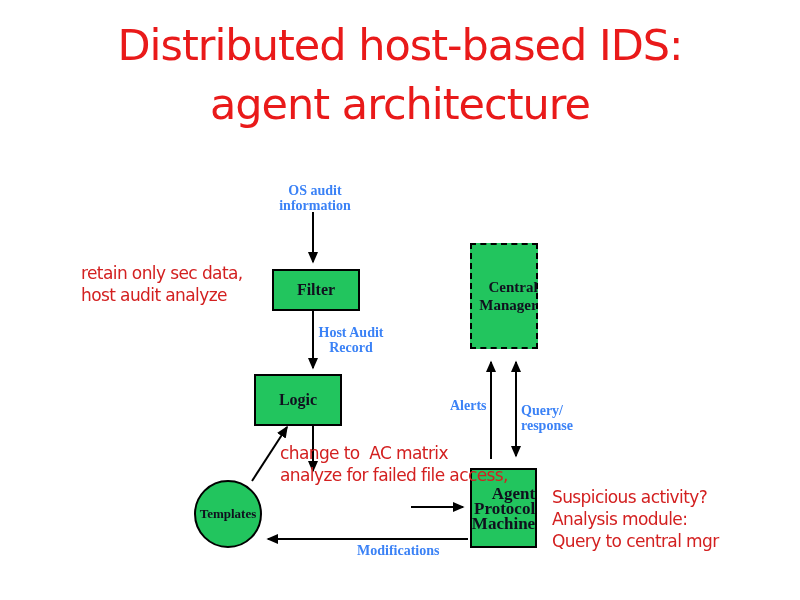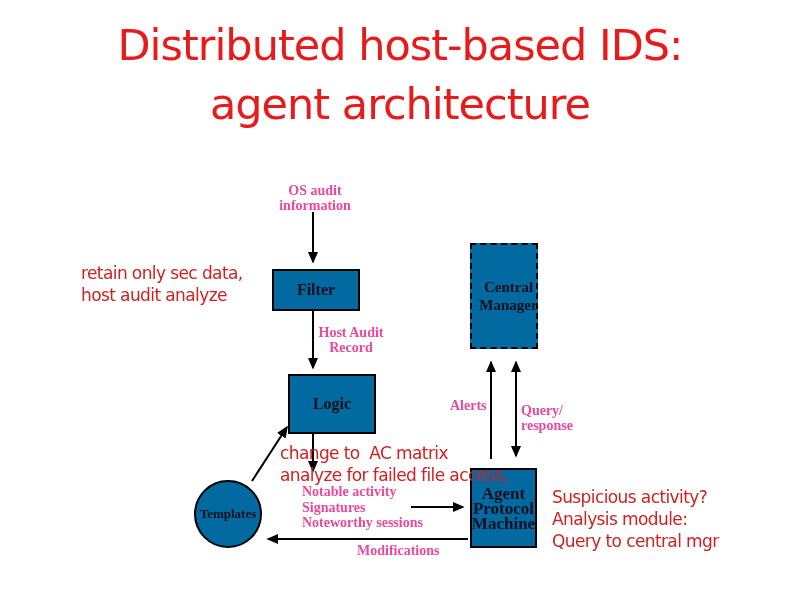--- a/index.html
+++ b/index.html
@@ -26,44 +26,44 @@
   
   svg.arrows {
     position: absolute;
     left: 0; top: 0;
     width: 800px; height: 600px;
   }
   svg.arrows line { stroke: #000000; stroke-width: 2; }
   
   .node {
     position: absolute;
-    background: #0369a1;
+    background: #22c55e;
     border: 2px solid #000000;
     box-sizing: border-box;
     display: flex;
     align-items: center;
     justify-content: center;
-    text-align: center;
+    text-align: right;
     color: #10101e;
     font-weight: bold;
     font-family: "Liberation Serif", serif;
   }
   .node-filter  { left: 272px; top: 269px; width: 88px; height: 42px; font-size: 16px; }
-  .node-logic   { left: 288px; top: 374px; width: 88px; height: 60px; font-size: 16px; }
+  .node-logic   { left: 254px; top: 374px; width: 88px; height: 52px; font-size: 16px; }
   .node-central { left: 470px; top: 243px; width: 68px; height: 106px; font-size: 15px; line-height: 18px; border-style: dashed; padding-left: 9px; }
   .node-agent   { left: 470px; top: 468px; width: 67px; height: 80px; font-size: 17px; line-height: 15px; }
   .node-templates {
     left: 194px; top: 480px; width: 68px; height: 68px;
     border-radius: 50%;
     font-size: 13px;
   }
   
   .dlabel {
     position: absolute;
-    color: #ec4899;
+    color: #3b82f6;
     font-weight: bold;
     font-family: "Liberation Serif", serif;
     font-size: 14px;
     line-height: 15px;
   }
   .lab-os        { left: 268px; top: 183px; width: 94px; text-align: center; }
   .lab-hostaudit { left: 316px; top: 325px; width: 70px; text-align: center; }
   .lab-alerts    { left: 450px; top: 398px; }
   .lab-query     { left: 521px; top: 403px; }
   .lab-activity  { left: 302px; top: 484px; line-height: 15.5px; }
@@ -118,25 +118,20 @@
     <div>Record</div>
   </div>
 
   <div class="dlabel lab-alerts">Alerts</div>
 
   <div class="dlabel lab-query">
     <div>Query/</div>
     <div>response</div>
   </div>
 
-  <div class="dlabel lab-activity">
-    <div>Notable activity</div>
-    <div>Signatures</div>
-    <div>Noteworthy sessions</div>
-  </div>
 
   <div class="dlabel lab-mods">Modifications</div>
 
   <div class="node node-filter">
     <span>Filter</span>
   </div>
 
   <div class="node node-logic">
     <span>Logic</span>
   </div>

